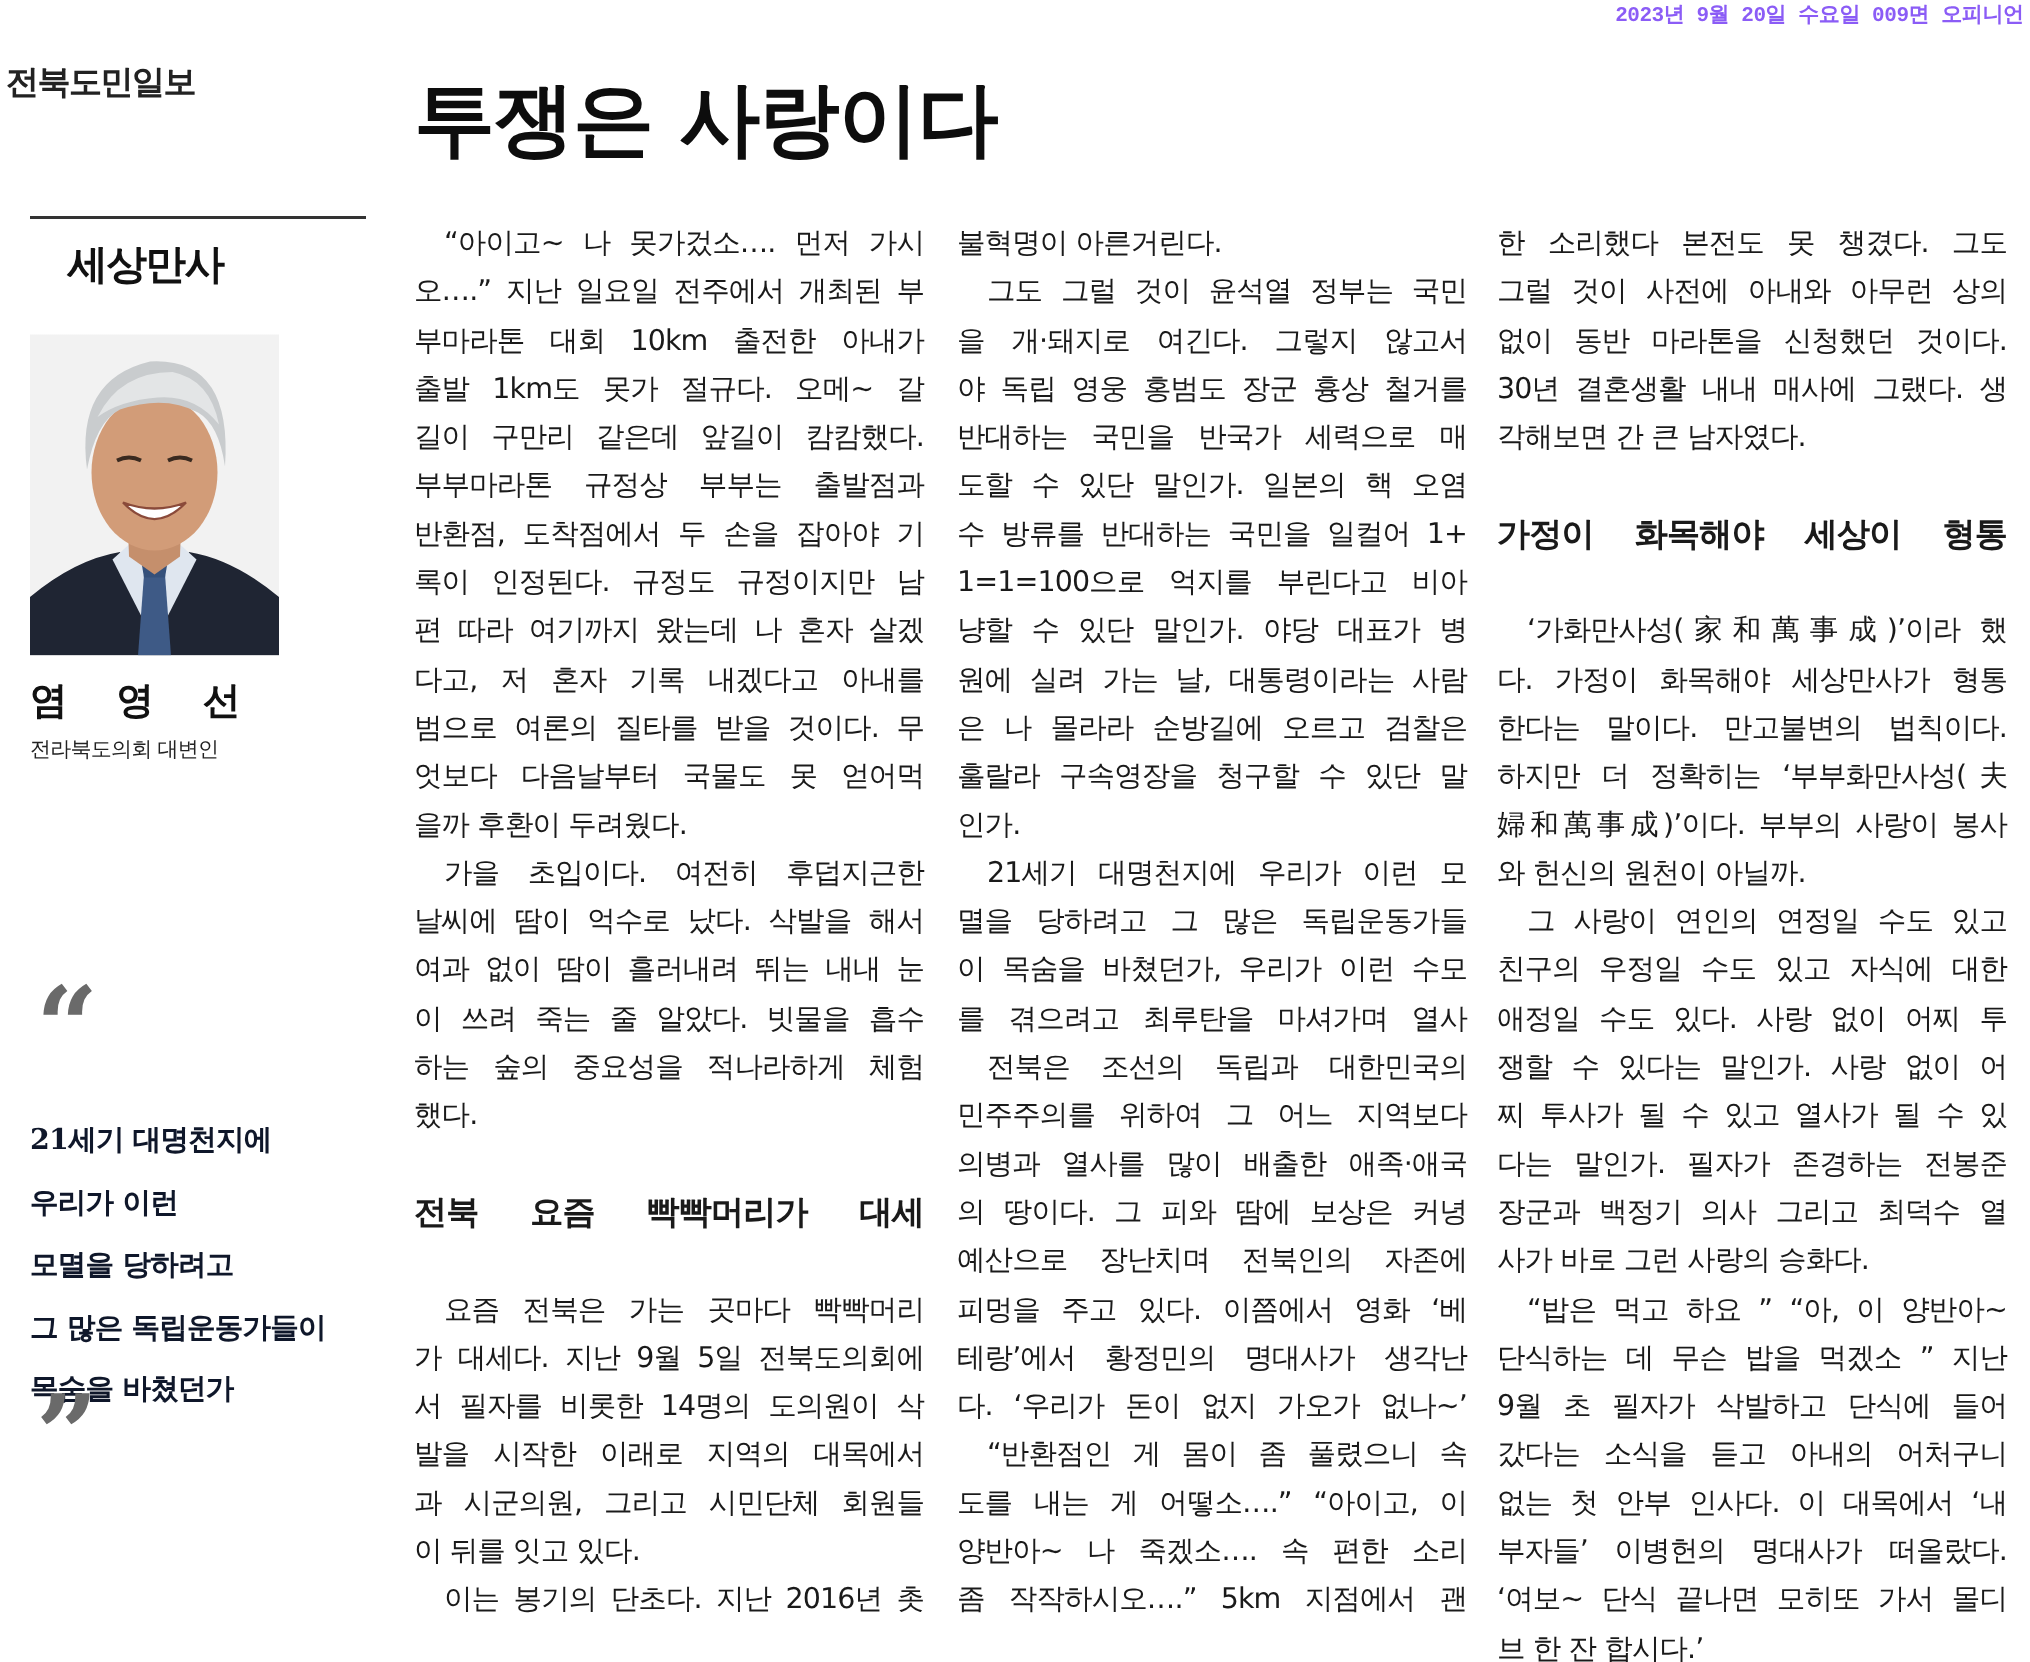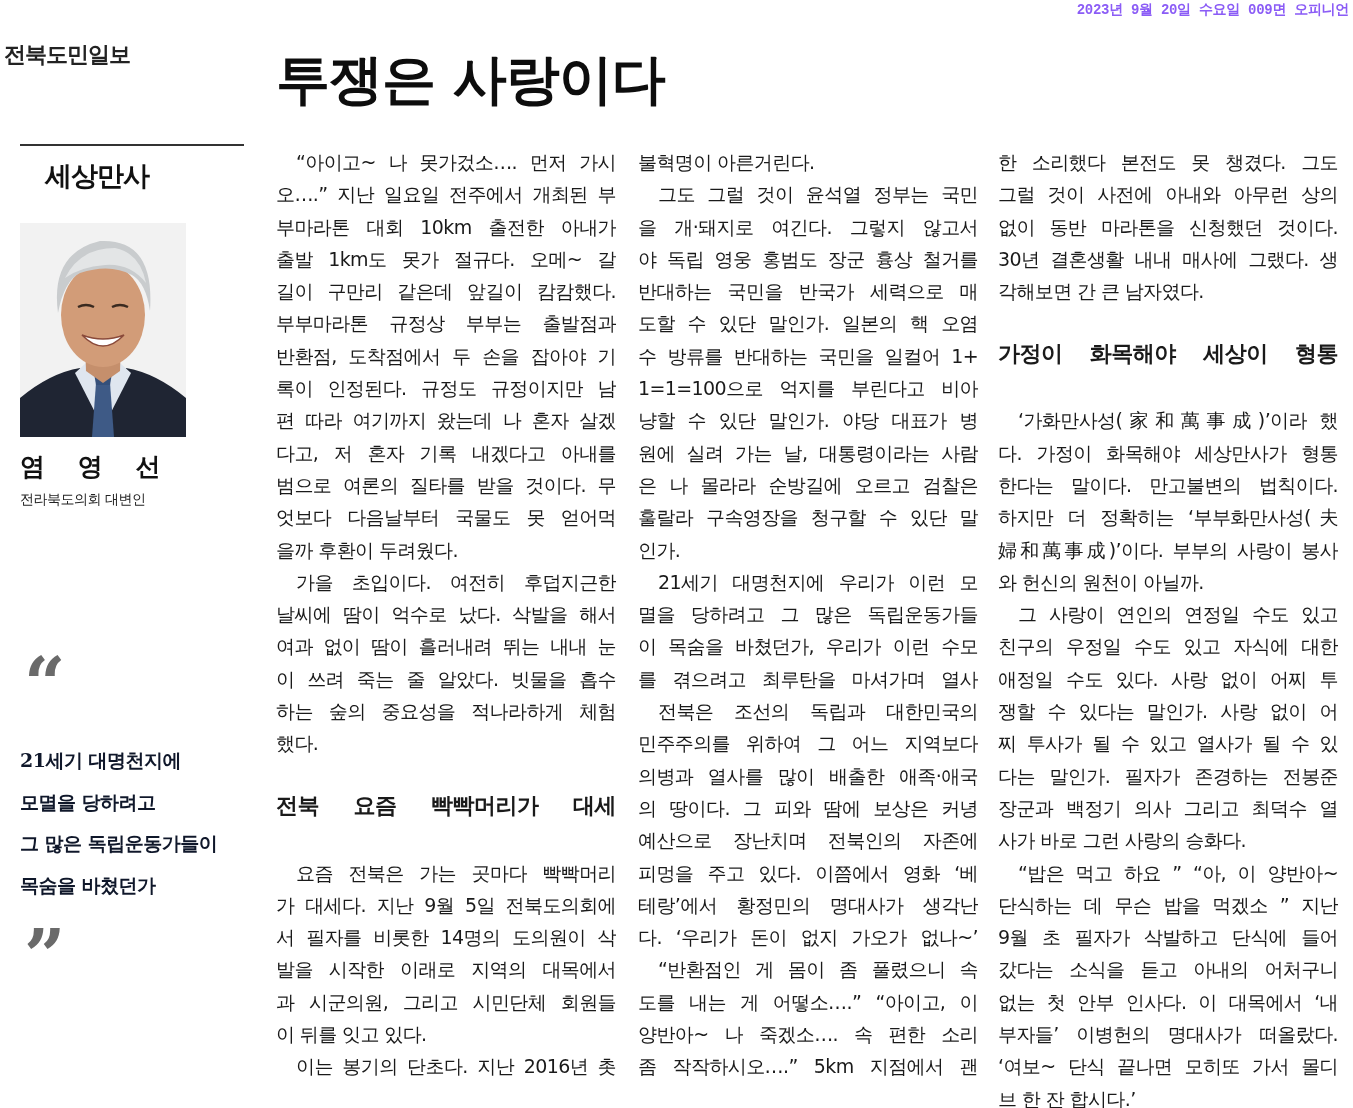--- a/index.html
+++ b/index.html
@@ -13,21 +13,21 @@
   .author-name { position:absolute; left:20px; top:450px; font-family:"DejaVu Sans",sans-serif; font-weight:bold; font-size:25px; letter-spacing:12px; color:#111; }
   .author-title { position:absolute; left:20px; top:491px; font-size:14px; letter-spacing:-0.5px; color:#222; }
   .quote-open { position:absolute; left:24px; top:648px; font-family:"DejaVu Serif",serif; font-weight:bold; font-size:72px; color:#6a6a6a; line-height:1; }
   .quote-close { position:absolute; left:24px; top:920px; font-family:"DejaVu Serif",serif; font-weight:bold; font-size:72px; color:#6a6a6a; line-height:1; }
   .pullquote { position:absolute; left:20px; top:740px; font-family:"DejaVu Serif",serif; font-weight:bold; font-size:19px; line-height:41.5px; letter-spacing:-0.5px; color:#0f172a; }
   .pullquote div { white-space:nowrap; }
   .col { position:absolute; top:146px; width:340px; font-family:"DejaVu Sans",sans-serif; font-size:19px; line-height:32.3px; letter-spacing:-0.6px; color:#1a1a1a; }
   .col .line { white-space:nowrap; height:32.3px; text-align:justify; text-align-last:justify; }
   .col .line.last { text-align-last:left; }
   .col .line.indent { padding-left:20px; }
-  .col .subhead { font-family:Liberation Mono, monospace; font-weight:bold; font-size:22px; text-align:left; letter-spacing:-0.5px; white-space:nowrap; }
+  .col .subhead { font-family:Liberation Serif, serif; font-weight:bold; font-size:22px; text-align:left; letter-spacing:-0.5px; white-space:nowrap; }
   #col1 { left:276px; }
   #col2 { left:638px; }
   #col3 { left:998px; }
 </style>
 </head>
 <body>
 
 <div class="masthead">전북도민일보</div>
 <div class="dateline">2023년 9월 20일 수요일 009면 오피니언</div>
 
@@ -60,20 +60,21 @@
     <path d="M62 112 Q83 134 104 112 Q83 120 62 112 Z" fill="#ffffff" stroke="#8a4a3a" stroke-width="1.5"></path>
   </svg>
 </div>
 
 <div class="author-name">염 영 선</div>
 <div class="author-title">전라북도의회 대변인</div>
 
 <div class="quote-open">“</div>
 <div class="pullquote">
   <div>21세기 대명천지에</div>
+  <div>우리가 이런</div>
   <div>모멸을 당하려고</div>
   <div>그 많은 독립운동가들이</div>
   <div>목숨을 바쳤던가</div>
 </div>
 <div class="quote-close">”</div>
 
 <div class="col" id="col1">
     <div class="line indent">“아이고~ 나 못가겄소…. 먼저 가시</div>
     <div class="line">오….” 지난 일요일 전주에서 개최된 부</div>
     <div class="line">부마라톤 대회 10km 출전한 아내가</div>

